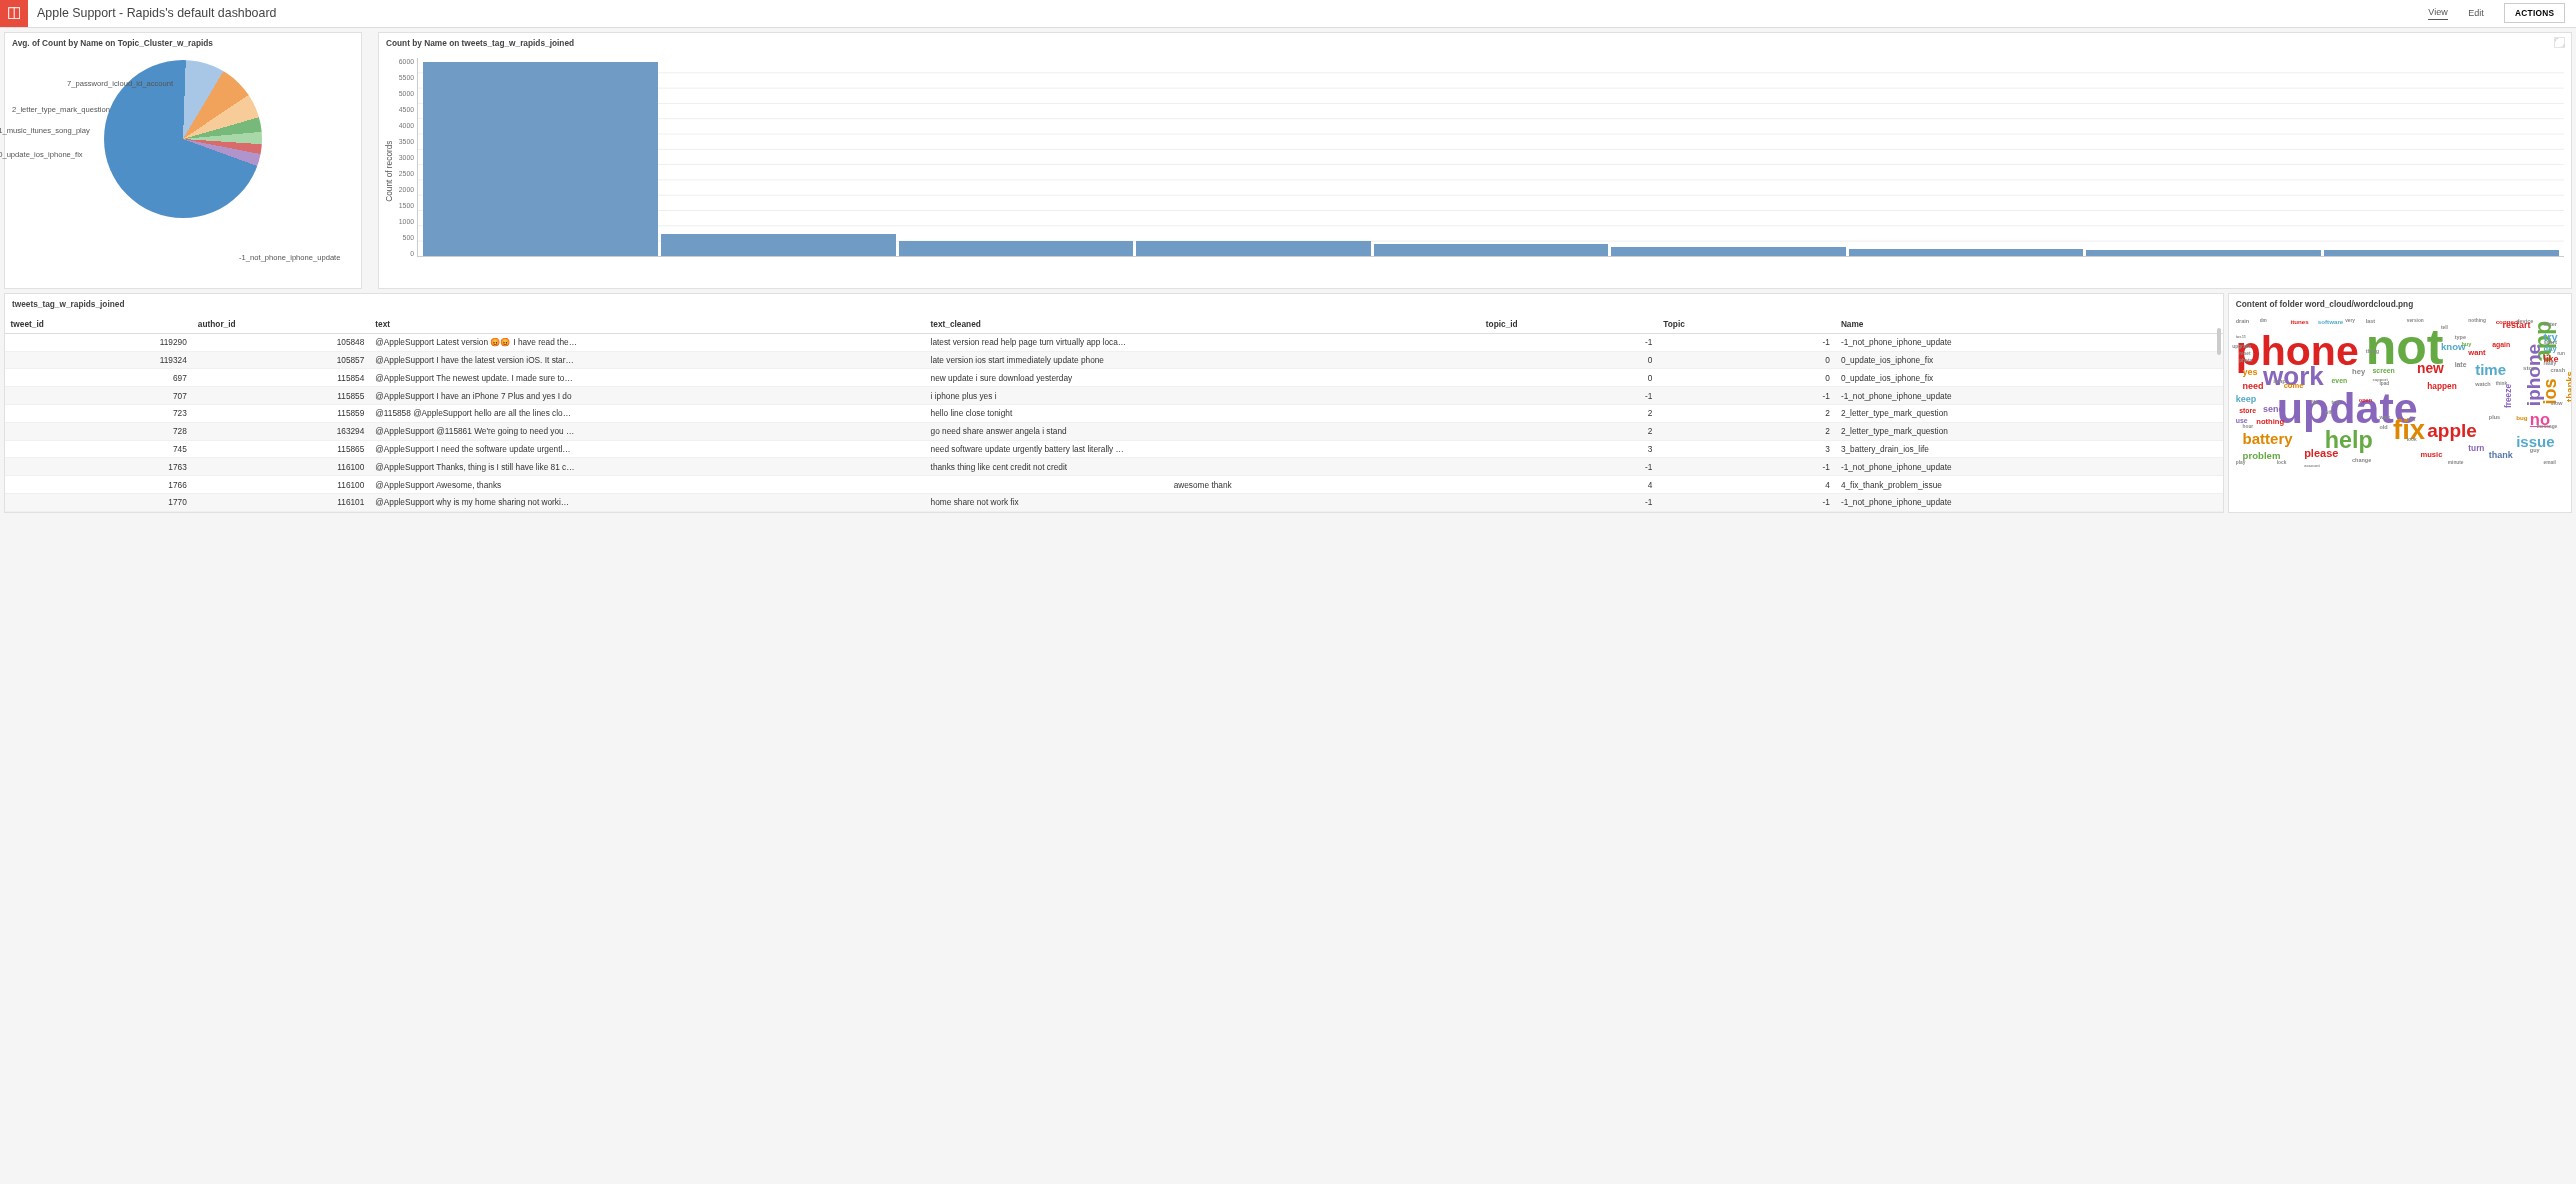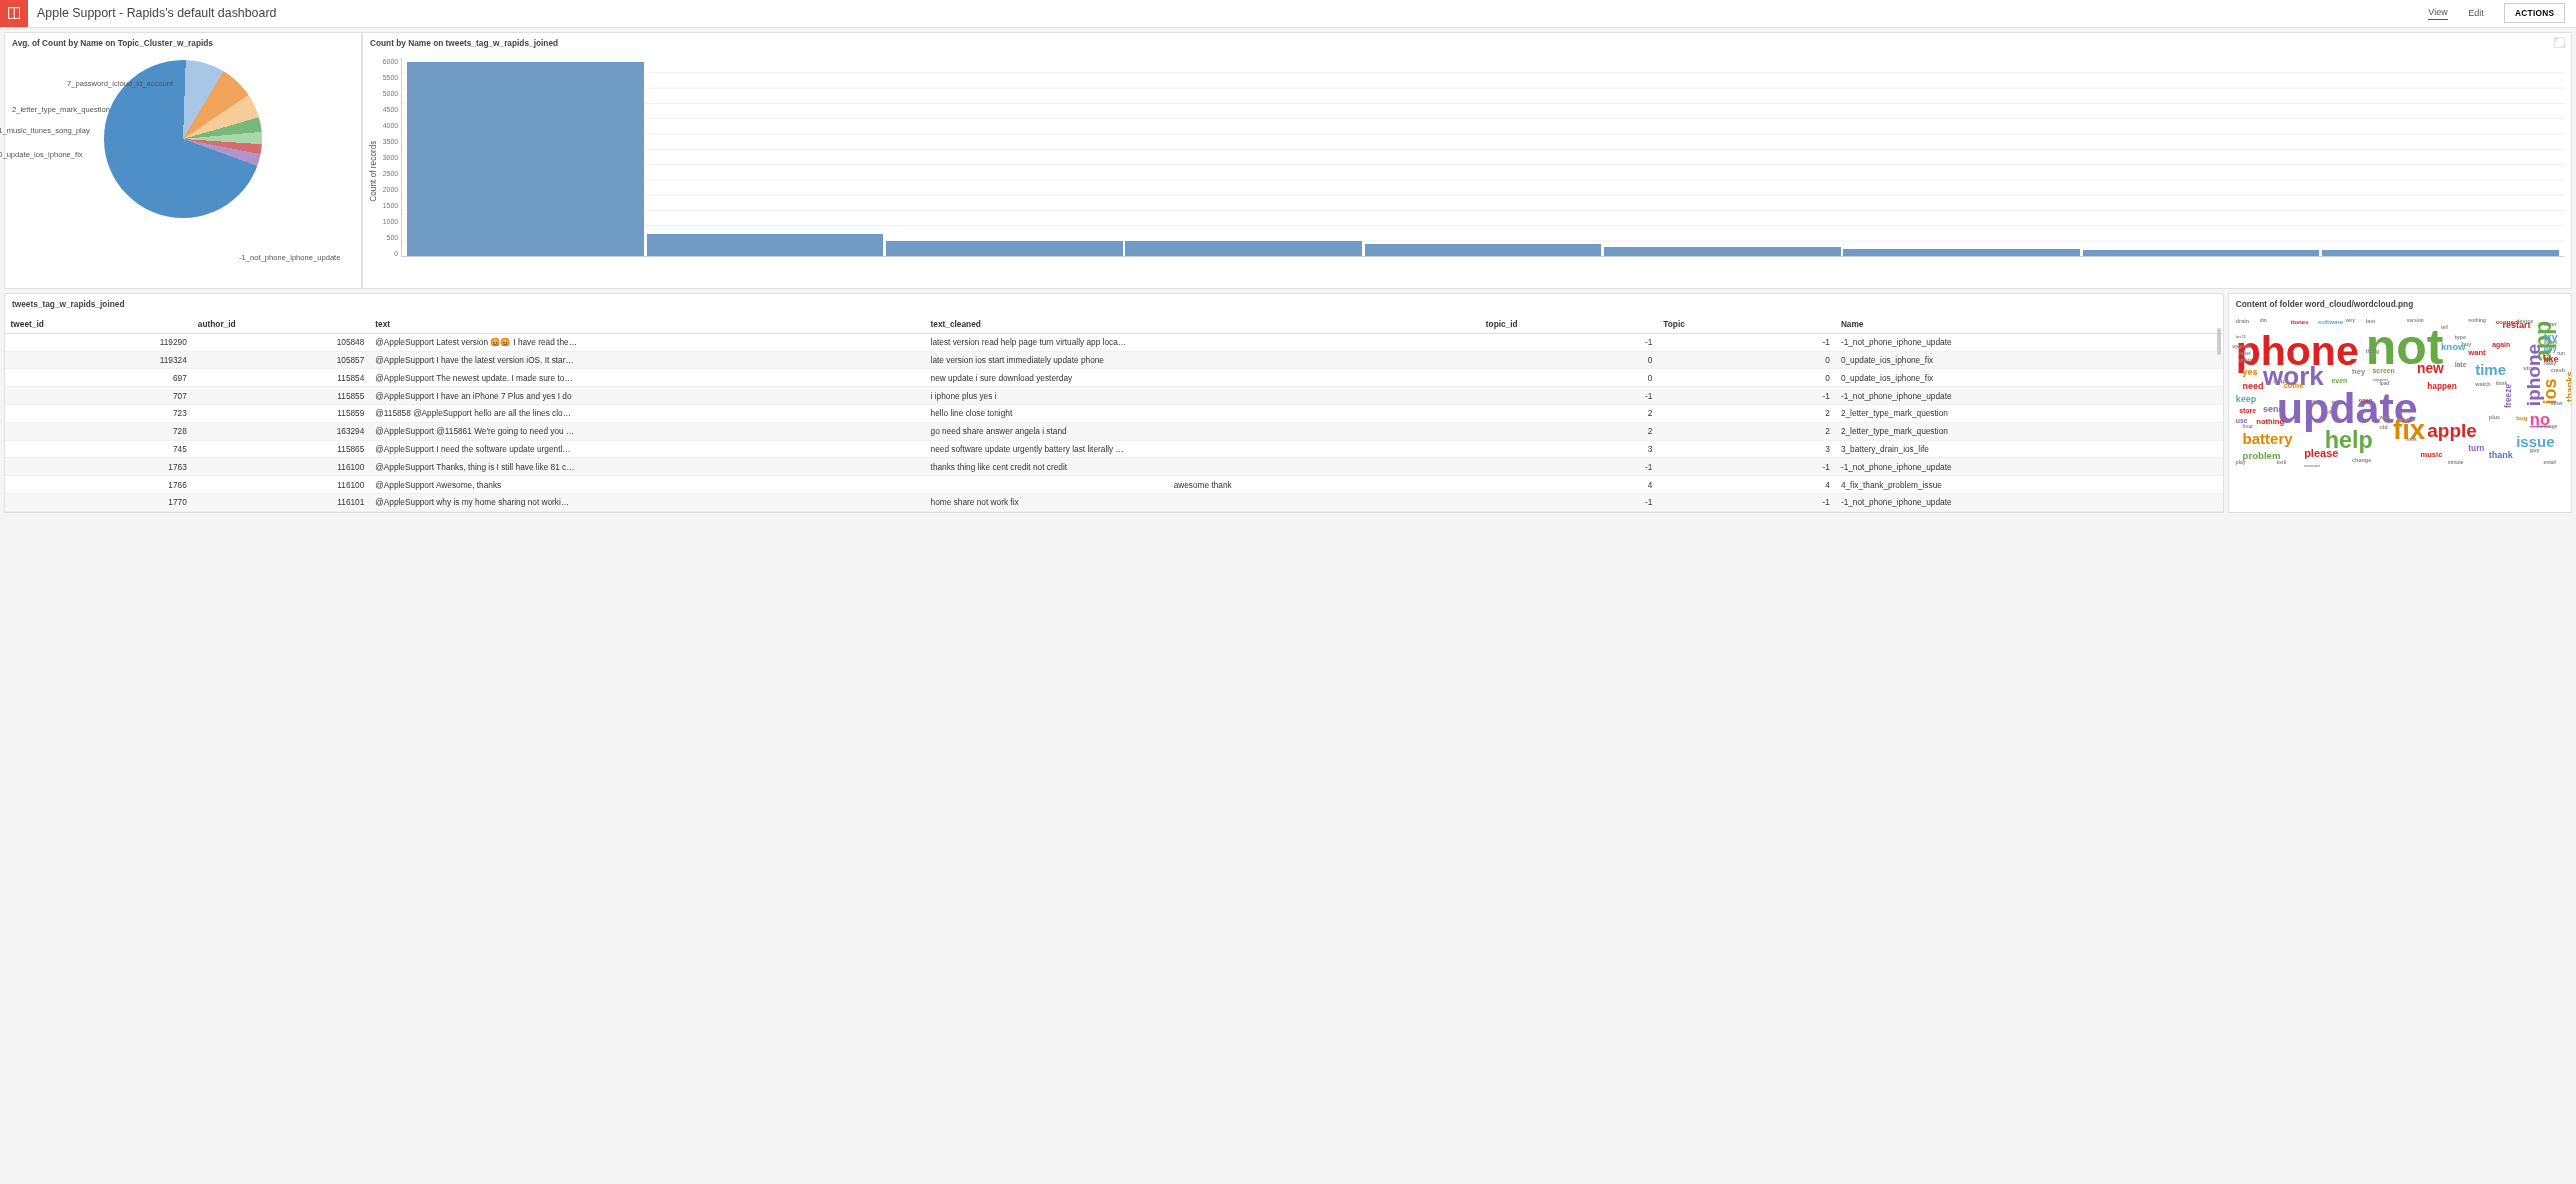--- a/index.html
+++ b/index.html
@@ -4,21 +4,21 @@
 <style>
 * { box-sizing: border-box; margin: 0; padding: 0; }
 body { font-family: -apple-system, BlinkMacSystemFont, "Segoe UI", Helvetica, Arial, sans-serif; background: #f5f5f5; font-size: 9px; color: #333; }
 .header { background: #fff; height: 27.5px; display: flex; align-items: center; border-bottom: 0.7px solid #ddd; }
 .logo { width: 27.5px; height: 27.5px; background: #e74c3c; display: flex; align-items: center; justify-content: center; color: #fff; }
 .title { font-size: 12.4px; font-weight: 400; color: #444; margin-left: 9.6px; flex: 1; }
 .header-actions { display: flex; align-items: center; gap: 20.6px; padding-right: 11px; }
 .header-link { color: #555; font-size: 9px; cursor: pointer; }
 .header-link.active { border-bottom: 1.4px solid #555; padding-bottom: 2.1px;}
 .actions-btn { border: 0.7px solid #ccc; padding: 4.1px 9.6px; font-size: 8.3px; font-weight: 700; letter-spacing: 0.3px; background: #fff; cursor: pointer; }
-.dash { display: grid; grid-template-columns: 358px 1fr; gap: 0; padding: 4.1px; }
+.dash { display: grid; grid-template-columns: 358px 1fr; gap: 16px; padding: 4.1px; }
 .panel { background: #fff; border: 0.7px solid #e0e0e0; position: relative; }
 .panel-title { font-size: 8.3px; font-weight: 700; color: #444; padding: 5.5px 6.9px; }
 .row2 { display: grid; grid-template-columns: 1fr 344px; gap: 4.1px; padding: 0 4.1px 4.1px; }
 
 .pie-wrap { display:flex; justify-content:center; padding:6.9px 0 13.8px; position:relative;}
 .pie { width: 158px; height: 158px; border-radius:50%;}
 .pie-label { position:absolute; font-size:7.6px; color:#555; white-space: nowrap;}
 
 .barchart { display:flex; height:234px; padding:4.1px 6.9px 4.1px 4.1px; position:relative;}
 .expand-icon { position:absolute; top:4.1px; right:5.5px; width:11px; height:11px; border:0.7px solid #ccc; opacity:0.5; cursor:pointer;}

